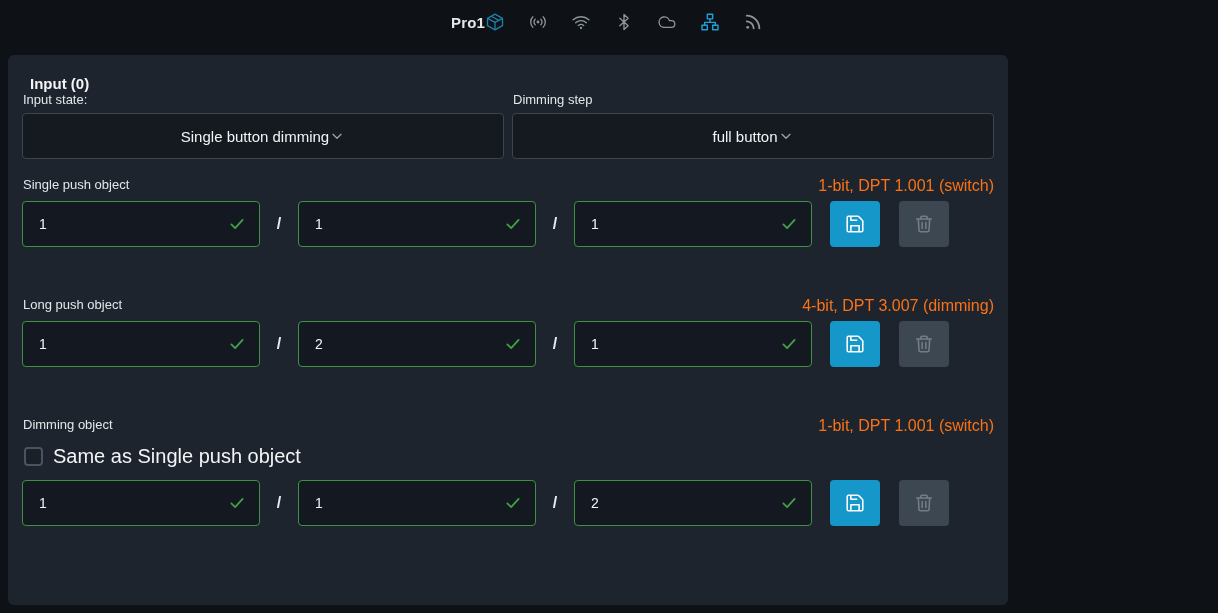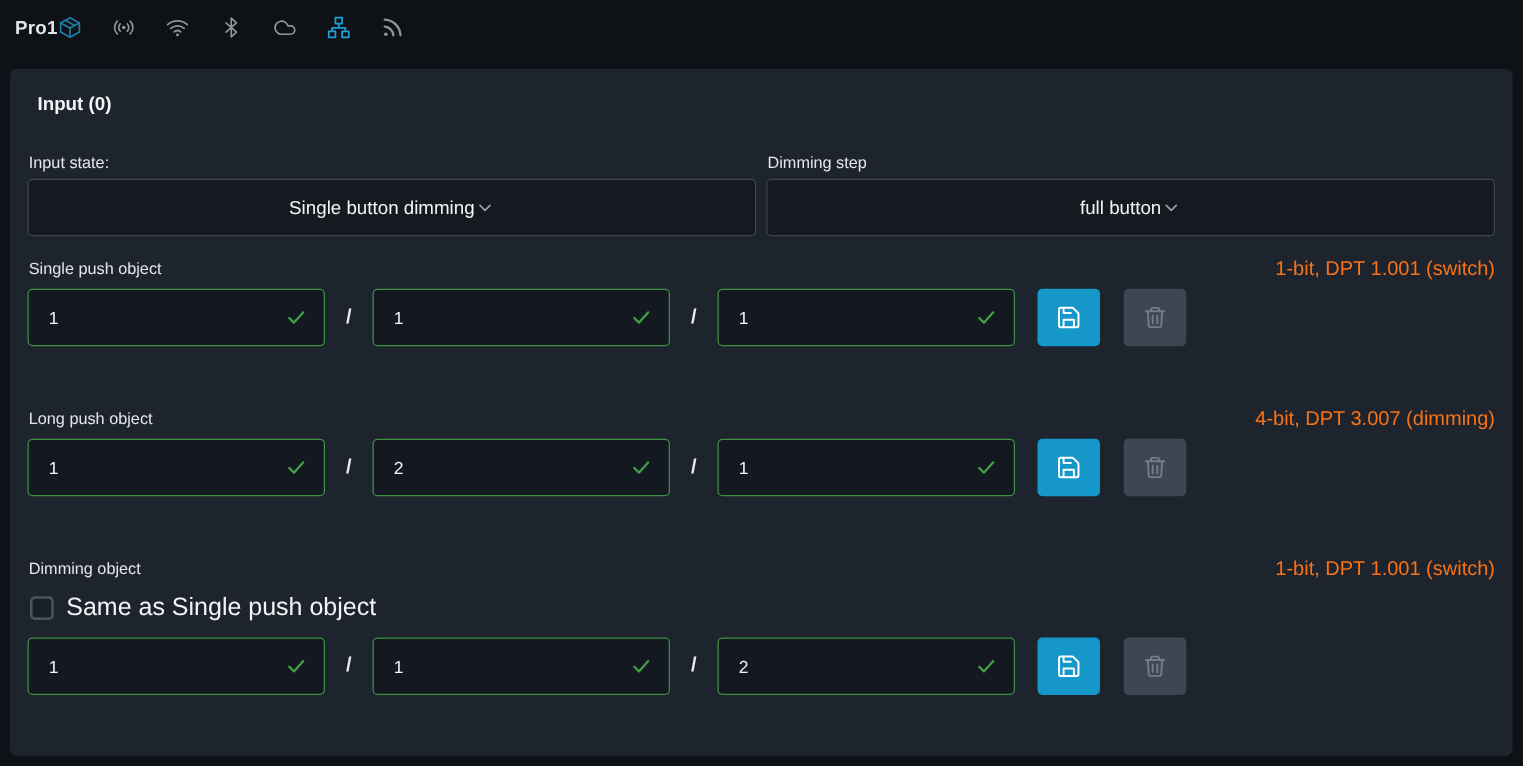--- a/index.html
+++ b/index.html
@@ -9,43 +9,43 @@
     font-family: "Liberation Sans", "DejaVu Sans", sans-serif;
     color: #e8ecef;
     overflow: hidden;
   }
 
   
   .topbar {
     height: 44px;
     display: flex;
     align-items: center;
-    justify-content: flex-start;
+    justify-content: center;
     padding: 0 16px 0 12px;
   }
   .topbar-title { font-size: 15px; font-weight: 700; color: #e3e7ea; letter-spacing: .2px; }
   .topbar-icons { display: flex; align-items: center; gap: 23px; }
   .tb-icon { width: 20px; height: 20px; display: inline-flex; align-items: center; justify-content: center; cursor: pointer; }
   .tb-icon svg { width: 20px; height: 20px; }
   .ic-gray { color: #8d959d; }
   .ic-cube { color: #1d7fa7; }
   .ic-net  { color: #1f9fd6; }
 
   
   .panel {
     margin: 11px 8px 8px 8px;
-    width: 1202px;
+    width: 1000px;
     height: 550px;
     background: #1e242d;
     border-radius: 6px;
     padding: 20px 14px 14px 14px;
   }
   .panel-title { font-size: 15px; font-weight: 700; color: #f2f4f6; margin-left: 8px; }
 
-  .form-row { display: flex; gap: 8px; margin-top: 30px; }
+  .form-row { display: flex; gap: 8px; }
   .form-col { flex: 1; }
   .field-label { font-size: 13px; color: #e3e7ea; margin-bottom: 6px; margin-left: 1px; }
 
   .select {
     height: 46px;
     background: #151a21;
     border: 1px solid #3c444e;
     border-radius: 4px;
     display: flex;
     align-items: center;

